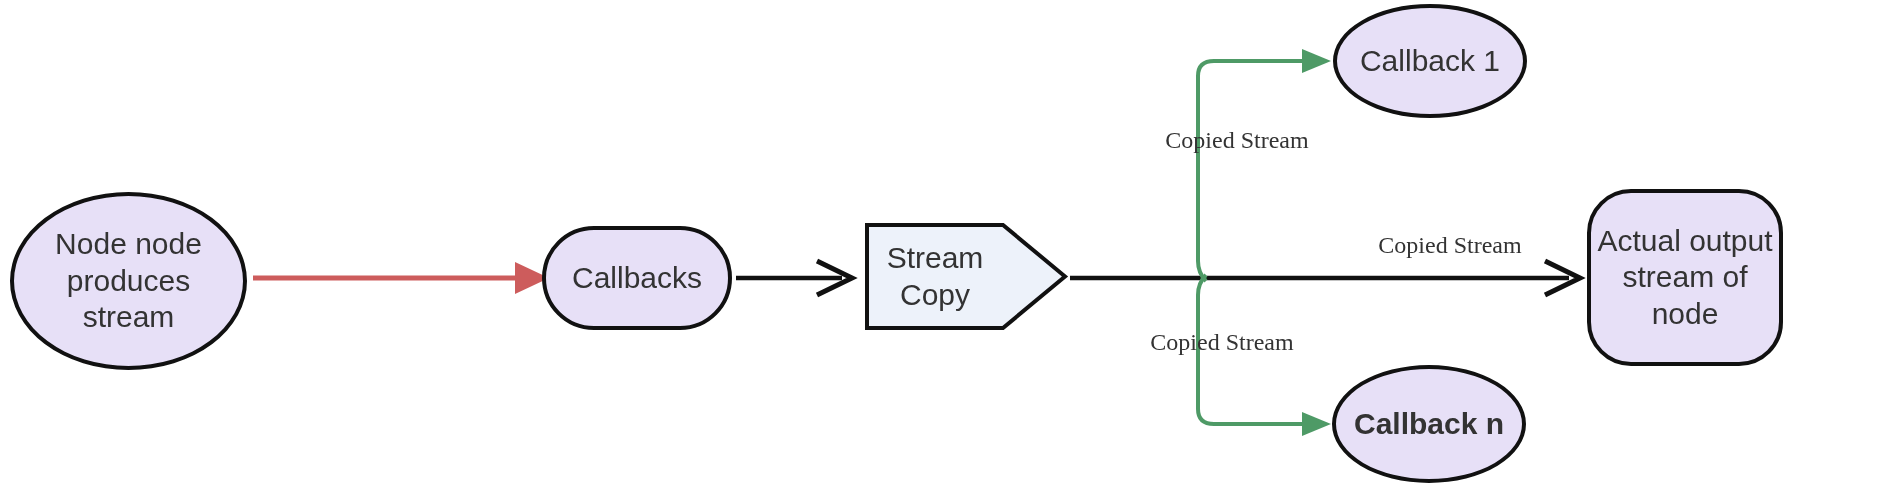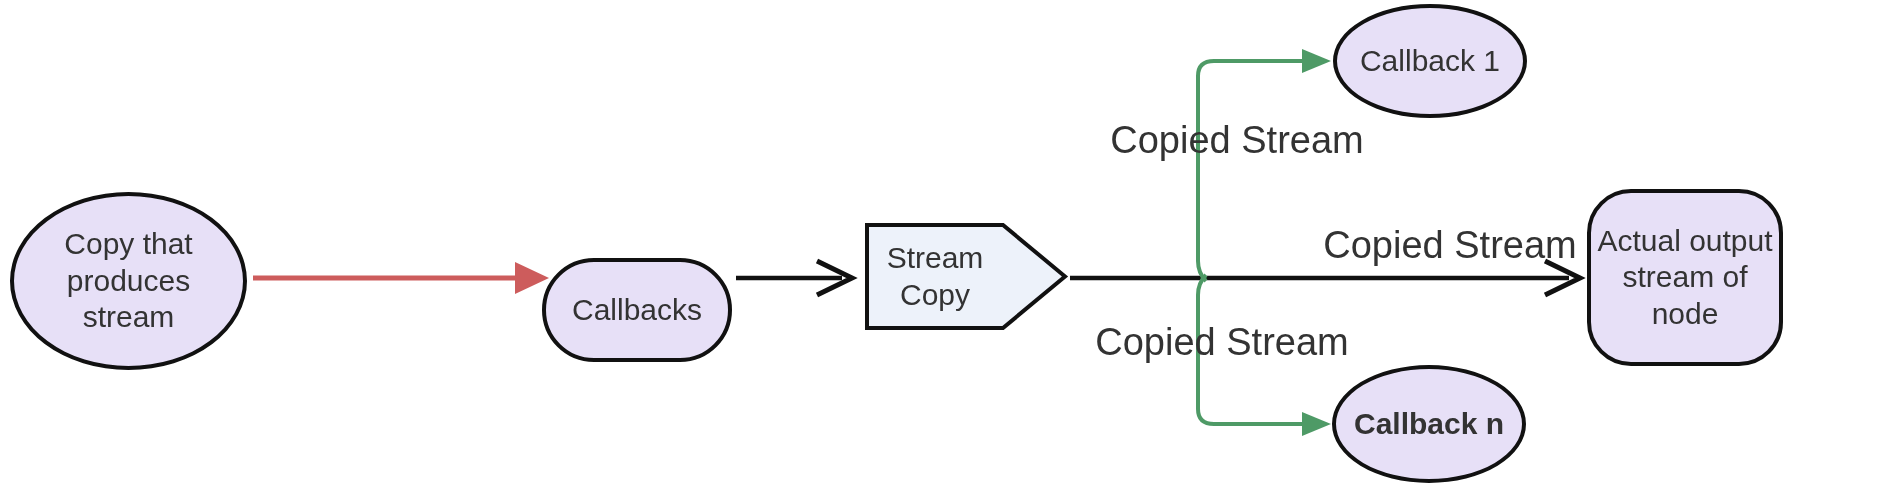--- a/index.html
+++ b/index.html
@@ -8,26 +8,26 @@
     font-family:"Liberation Sans","DejaVu Sans",sans-serif;color:#333333;
   }
   .edges{position:absolute;left:0;top:0;width:1888px;height:488px;}
   .node{
     position:absolute;display:flex;align-items:center;justify-content:center;
     text-align:center;font-size:30px;line-height:1.22;color:#333333;
     white-space:pre-line;box-sizing:border-box;background:#e7e0f7;border:4px solid #111111;
     z-index:2;
   }
   .ellipse{border-radius:50%;justify-content:center;}
-  .stadium{border-radius:60px;margin-top:32px;}
+  .stadium{border-radius:60px;}
   .rrect{border-radius:44px;}
   .shape-overlay{background:none;border:none;z-index:3;}
   .edge-label{
-    position:absolute;transform:translate(-50%,-50%);font-size:38px;color:#333333;
-    white-space:nowrap;z-index:4;background:transparent;
+    position:absolute;transform:translate(-50%,-50%);font-size:24px;color:#333333;
+    white-space:nowrap;z-index:4;background:transparent;font-family:Liberation Serif, serif;
   }
   .line-red{stroke:#cd5c5c;stroke-width:5;fill:none;}
   .head-red{fill:#cd5c5c;stroke:none;}
   .line-black{stroke:#111111;stroke-width:4.5;fill:none;}
   .chev-black{stroke:#111111;stroke-width:5;fill:none;stroke-linejoin:miter;}
   .line-green{stroke:#4e9a66;stroke-width:4;fill:none;}
   .head-green{fill:#4e9a66;stroke:none;}
   .pentagon{fill:#edf2fa;stroke:#111111;stroke-width:4;}
 </style>
 </head>
@@ -49,21 +49,21 @@
     <path class="line-green" d="M 1206,281 Q 1198,273 1198,261 L 1198,76 Q 1198,61 1214,61 L 1304,61"></path>
     <polygon class="head-green" points="1302,49 1331,61 1302,73"></polygon>
 
     <path class="line-green" d="M 1206,275 Q 1198,283 1198,295 L 1198,409 Q 1198,424 1214,424 L 1304,424"></path>
     <polygon class="head-green" points="1302,412 1331,424 1302,436"></polygon>
 
     <path class="pentagon" d="M 867,225 L 1003,225 L 1065,276.5 L 1003,328 L 867,328 Z"></path>
   </svg>
 
   <div class="node ellipse" style="left:10px;top:192px;width:237px;height:178px;">
-    <span>Copy that
+    <span>Node node
 produces
 stream</span>
   </div>
 
   <div class="node stadium" style="left:542px;top:226px;width:190px;height:104px;">
     <span>Callbacks</span>
   </div>
 
   <div class="node shape-overlay" style="left:867px;top:225px;width:136px;height:103px;">
     <span>Stream

